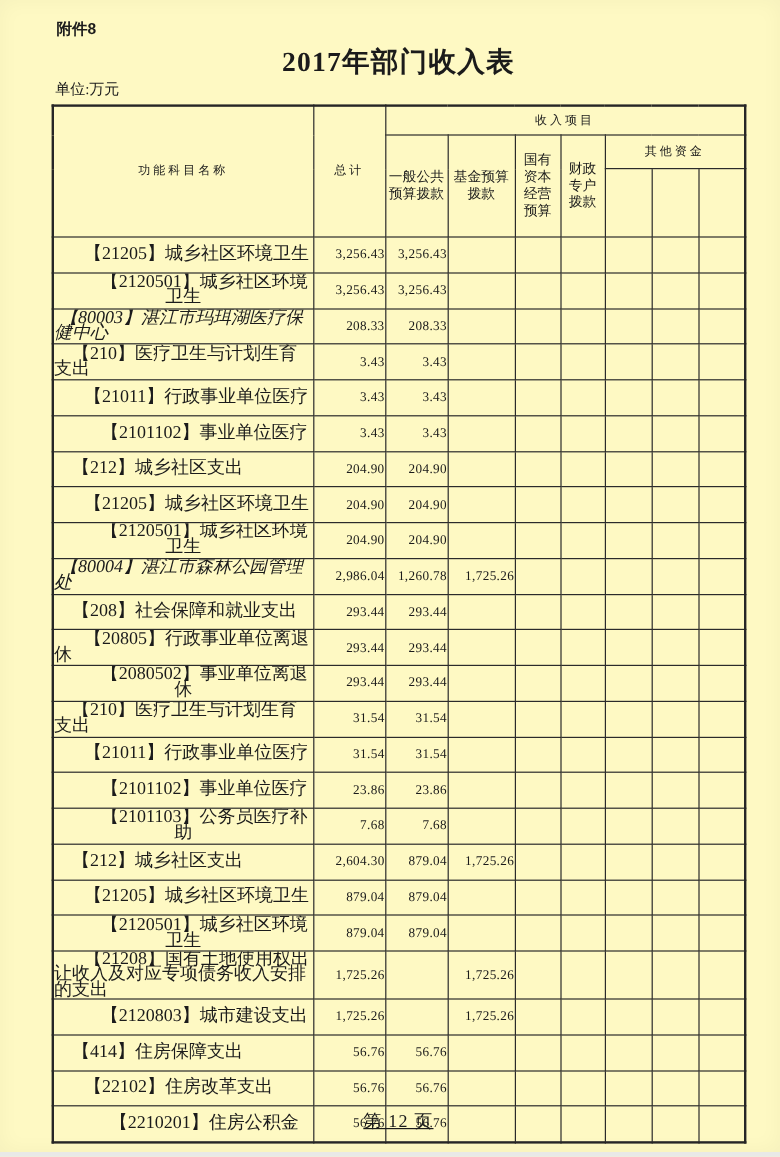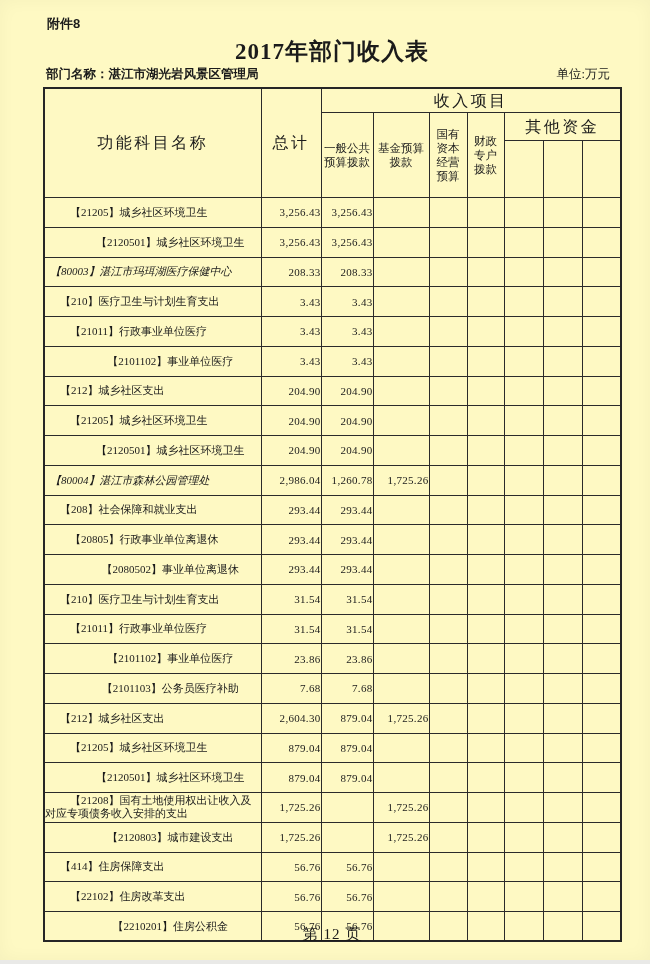--- a/index.html
+++ b/index.html
@@ -65,33 +65,33 @@
     padding: 0;
     vertical-align: middle;
     overflow: hidden;
   }
   thead th {
     font-weight: normal;
     text-align: center;
     font-size: 11.5px;
     line-height: 14px;
   }
-  th.big { letter-spacing: 2.5px; font-size: 16px; }
+  th.big { letter-spacing: 2.5px; font-size: 10px; }
   th.wrap { white-space: pre-line; }
   tr.h1 th { height: 23px; }
   tr.h2 th { height: 27px; }
   tr.h3 th { height: 30px; padding-left: 40px; }
 
   tbody td { height: 29.75px; box-sizing: border-box; }
   td.name {
     text-align: left;
     padding-left: 2px;
     padding-right: 1px;
     line-height: 13px;
-    font-size: 11px;
+    font-size: 15px;
   }
   td.ind0 { text-indent: 5px; font-style: italic; }
   td.ind1 { text-indent: 15px; }
   td.ind2 { text-indent: 25px; }
   td.ind3 { text-indent: 35px; text-align: center; }
   td.num {
     text-align: right;
     padding-right: 4px;
     font-size: 11px;
     letter-spacing: 0.3px;
@@ -110,21 +110,20 @@
 </head>
 <body>
 
 <div class="page">
 
   <div class="attachment">附件8</div>
 
   <h1 class="title">2017年部门收入表</h1>
 
   <div class="meta">
-    <span class="dept">部门名称：湛江市湖光岩风景区管理局</span>
     <span class="unit">单位:万元</span>
   </div>
 
   <table class="income">
     <colgroup>
       <col style="width:217px">
       <col style="width:60px">
       <col style="width:52px">
       <col style="width:56px">
       <col style="width:38px">

